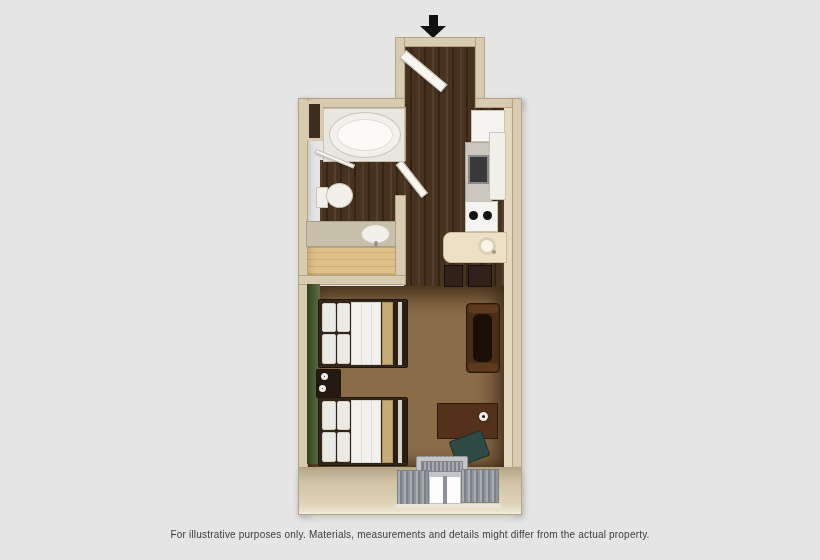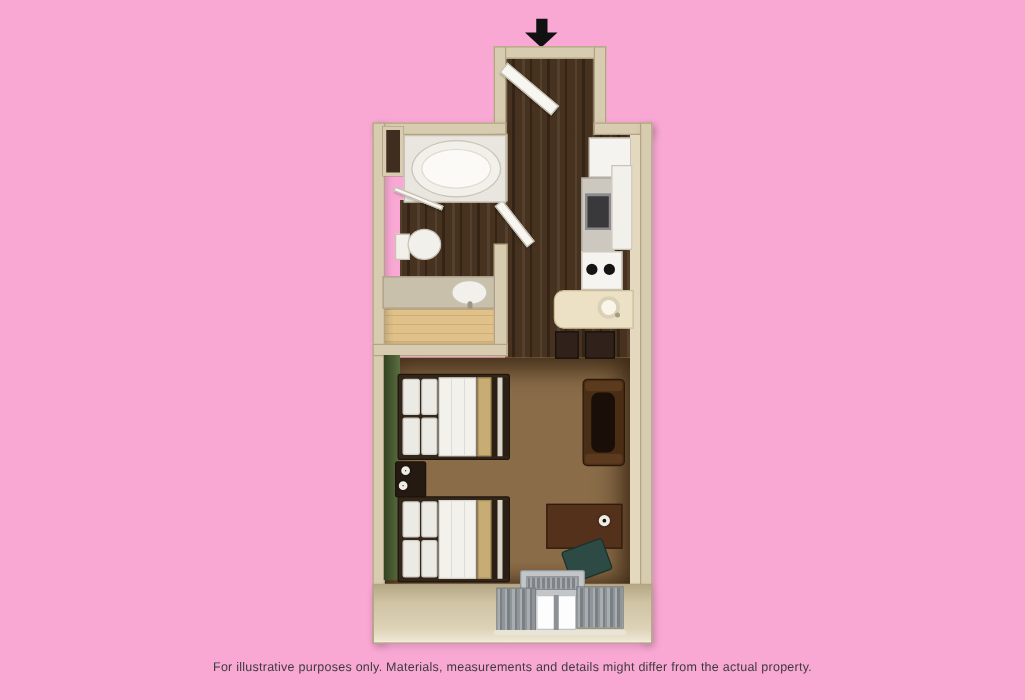--- a/index.html
+++ b/index.html
@@ -1,17 +1,17 @@
 <!DOCTYPE html>
 <html style="--wall: #d8ccb0; --wall-edge: #b3a284; --wall-face: #e4d9bf; --wood-dark: #46321f; --carpet: #8a6c48; --closet-wood: #dfc189; --accent-green: #43542f; --fixture-white: #f2f0ea; --counter-cream: #ece1c5; --sofa-brown: #4a2d15; --desk-brown: #54311b; --chair-teal: #2d4a44; --ac-silver: #c3c6c9; --curtain-gray: #8e9296; --bed-runner-tan: #c7ac73; --arrow-black: #111111; --footnote-color: #3c3c3c;"><head>
 <meta charset="utf-8">
 <style>
   html,body{margin:0;padding:0;background:#ffffff;}
   #stage{
-    position:relative;width:820px;height:560px;background:#f9a8d4;
+    position:relative;width:820px;height:560px;background:#e5e5e5;
     font-family:"Liberation Sans", sans-serif;overflow:hidden;
   }
   #stage *{position:absolute;box-sizing:border-box;}
   
   .wall{background:var(--wall,#d8ccb0);border:1px solid var(--wall-edge,#b3a284);}
   .wall-face{background:var(--wall-face,#e4d9bf);}
   .bottom-band{
     background:linear-gradient(180deg,#b5a886 0%,#cfc3a4 30%,#ddd2b7 75%,#ece5d1 96%,#f7f3e8 100%);
     border:1px solid var(--wall-edge,#b3a284);
     box-shadow:0 3px 6px rgba(0,0,0,.12);

